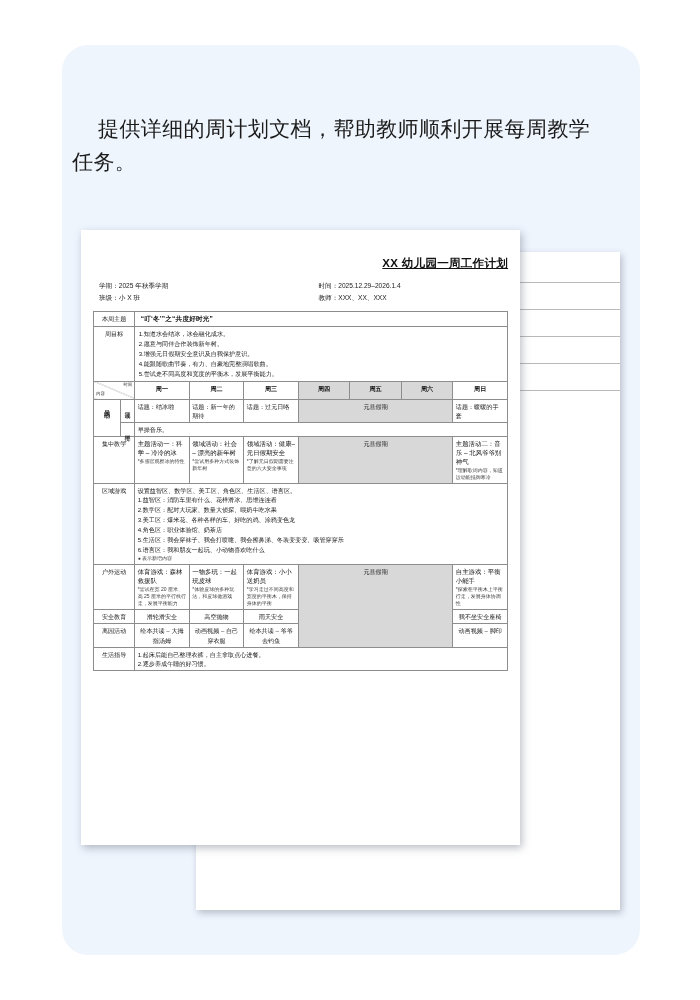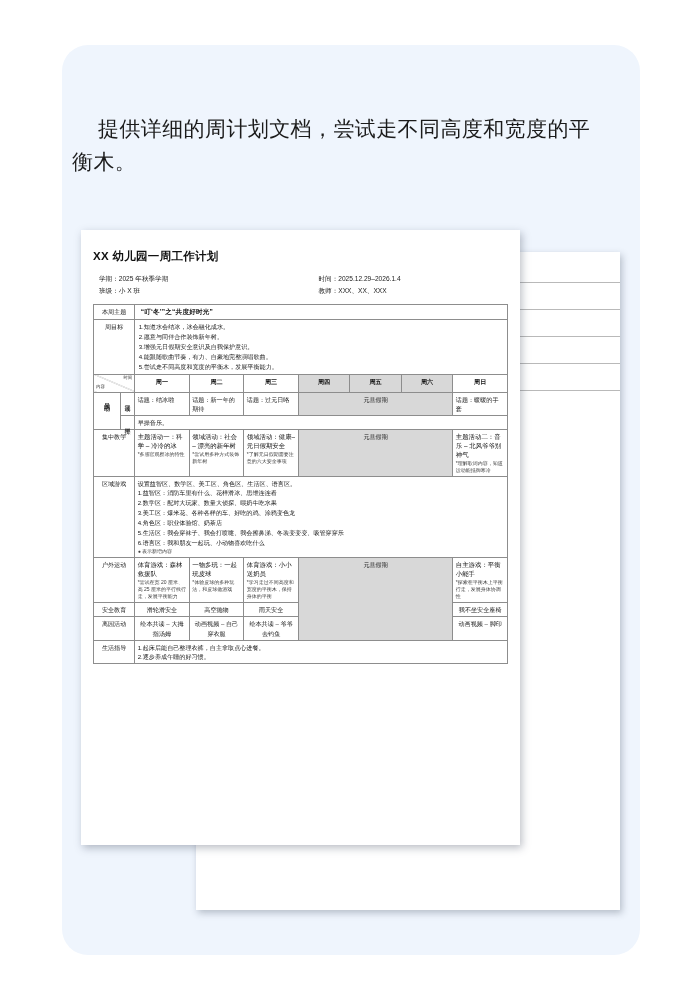--- a/index.html
+++ b/index.html
@@ -28,22 +28,22 @@
   .bk-row{border-bottom:1px solid #b9b9b9;border-left:1px solid #b9b9b9;height:26px;}
   .bk-row.r1{height:22px;}
   .bk-txt{font-size:7px;color:#3a3a3a;padding:3px 2px 0 2px;white-space:nowrap;}
   .sheet-front{
     position:absolute;left:81px;top:230px;width:439px;height:615px;
     background:#fff;box-shadow:2px 3px 8px rgba(55,65,85,.34);
     padding:0;box-sizing:border-box;
   }
   .doc-inner{padding:14px 12px 10px 12px;}
   .doc-title{
-    text-align:left;font-weight:bold;font-size:11.5px;color:#111;
-    letter-spacing:.3px;margin:5px 0 9px 0;
+    text-align:right;font-weight:bold;font-size:11.5px;color:#111;
+    letter-spacing:.3px;margin:12px 0 9px 0;text-decoration:underline;
   }
   .meta{display:flex;font-size:6.6px;color:#222;line-height:1.85;padding:0 6px;}
   .meta-col{flex:1;}
   .meta-col.right{padding-left:36px;}
   
   table.plan{
     width:100%;border-collapse:collapse;margin-top:7px;
     table-layout:fixed;
   }
   table.plan td{
@@ -80,21 +80,21 @@
   .act-sub{font-size:5px;color:#3d3d3d;line-height:1.4;margin-top:1px;}
   .note{font-size:5px;color:#3d3d3d;}
   .vert{writing-mode:vertical-rl;text-orientation:upright;letter-spacing:1px;
         display:inline-block;line-height:1.05;}
 </style>
 </head>
 <body>
 
 <div class="card"></div>
 
-<div class="intro">提供详细的周计划文档，尝试走不同高度和宽度的平衡木。</div>
+<div class="intro">提供详细的周计划文档，帮助教师顺利开展每周教学任务。</div>
 
 <div class="sheet-back">
   <div class="bk-tbl">
     <div class="bk-row r1"></div>
     <div class="bk-row"></div>
     <div class="bk-row">
       <div class="bk-txt">幼儿进一步体验冬季的</div>
     </div>
     <div class="bk-row"></div>
     <div class="bk-row"></div>

